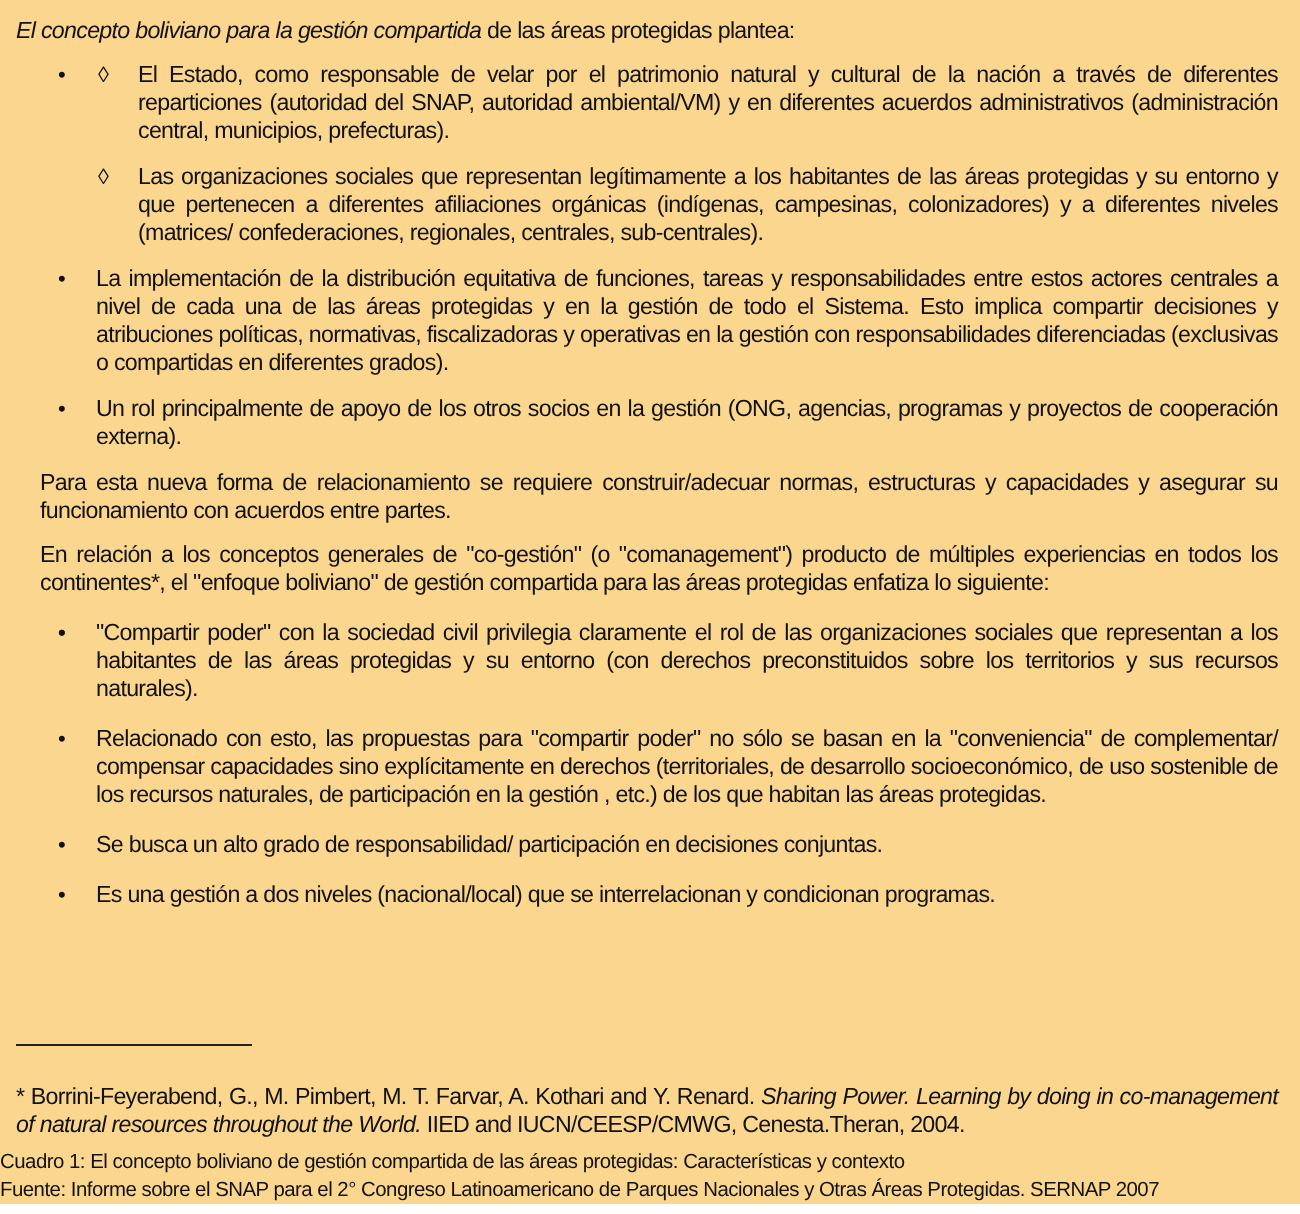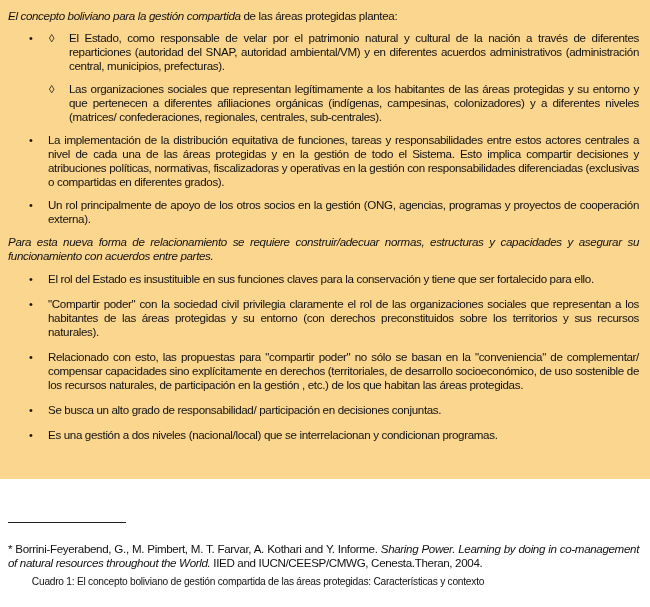--- a/index.html
+++ b/index.html
@@ -12,21 +12,21 @@
       height: 607px;
       overflow: hidden;
       font-family: "Liberation Sans", sans-serif;
       color: #111111;
     }
     .box {
       position: absolute;
       left: 0;
       top: 0;
       width: 650px;
-      height: 479px;
+      height: 602px;
       background: #fbd68e;
       box-sizing: border-box;
       padding: 9px 11px 0 8px;
       font-size: 11.6px;
       line-height: 14px;
       letter-spacing: -0.35px;
     }
     .intro {
       margin: 0 0 8px 0;
     }
@@ -61,23 +61,22 @@
       margin-bottom: 9px;
       text-align: justify;
     }
     .sub .marker {
       position: absolute;
       left: 1px;
       top: 0;
       font-size: 11px;
     }
     .para {
-      margin: 0 0 8px 0;
+      margin: 0 0 8px 12px;
       text-align: justify;
-      font-style: italic;
     }
     .bullets.second {
       margin-top: 9px;
     }
     .bullets.second .bullet {
       margin-bottom: 11px;
     }
     .footnote-rule {
       position: absolute;
       left: 8px;
@@ -93,21 +92,21 @@
       text-align: justify;
       font-size: 11.6px;
       line-height: 14px;
       letter-spacing: -0.35px;
     }
     .caption {
       position: absolute;
       left: 0;
       top: 575px;
       width: 516px;
-      text-align: center;
+      text-align: left;
       font-size: 10.2px;
       line-height: 14px;
       letter-spacing: -0.25px;
       color: #111;
     }
     .caption div { white-space: nowrap; }
   </style>
 </head>
 <body>
 
@@ -132,43 +131,44 @@
       <span class="marker">•</span>
       <span>La implementación de la distribución equitativa de funciones, tareas y responsabilidades entre estos actores centrales a nivel de cada una de las áreas protegidas y en la gestión de todo el Sistema. Esto implica compartir decisiones y atribuciones políticas, normativas, fiscalizadoras y operativas en la gestión con responsabilidades diferenciadas (exclusivas o compartidas en diferentes grados).</span>
     </li>
     <li class="bullet">
       <span class="marker">•</span>
       <span>Un rol principalmente de apoyo de los otros socios en la gestión (ONG, agencias, programas y proyectos de cooperación externa).</span>
     </li>
   </ul>
 
   <p class="para">Para esta nueva forma de relacionamiento se requiere construir/adecuar normas, estructuras y capacidades y asegurar su funcionamiento con acuerdos entre partes.</p>
+  <p class="para">En relación a los conceptos generales de "co-gestión" (o "comanagement")  producto de múltiples experiencias en todos los continentes*, el "enfoque boliviano" de gestión compartida para las áreas protegidas enfatiza lo siguiente:</p>
 
   <ul class="bullets second">
     <li class="bullet">
       <span class="marker">•</span>
-      <span>El rol del Estado es insustituible en sus funciones claves para la conservación y tiene que ser  fortalecido para ello.</span>
     </li>
     <li class="bullet">
       <span class="marker">•</span>
       <span>"Compartir poder" con la sociedad civil privilegia claramente el rol de las organizaciones sociales que representan a los habitantes de las áreas protegidas y su entorno (con derechos preconstituidos sobre los territorios y sus recursos naturales).</span>
     </li>
     <li class="bullet">
       <span class="marker">•</span>
       <span>Relacionado con esto, las propuestas para "compartir poder" no sólo se basan en la "conveniencia" de complementar/ compensar capacidades sino explícitamente en derechos (territoriales, de desarrollo socioeconómico, de uso sostenible de los recursos naturales, de participación en la gestión , etc.) de los que habitan las áreas protegidas.</span>
     </li>
     <li class="bullet">
       <span class="marker">•</span>
       <span>Se busca un alto grado de responsabilidad/ participación en decisiones conjuntas.</span>
     </li>
     <li class="bullet">
       <span class="marker">•</span>
       <span>Es una gestión a dos niveles (nacional/local) que se interrelacionan y condicionan programas.</span>
     </li>
   </ul>
 
   <div class="footnote-rule"></div>
-  <p class="footnote"><span>* Borrini-Feyerabend, G., M. Pimbert, M. T. Farvar, A. Kothari and Y. Informe. </span><i>Sharing Power. Learning by doing in co-management of natural resources throughout the World.</i><span> IIED and IUCN/CEESP/CMWG, Cenesta.Theran, 2004.</span></p>
+  <p class="footnote"><span>* Borrini-Feyerabend, G., M. Pimbert, M. T. Farvar, A. Kothari and Y. Renard. </span><i>Sharing Power. Learning by doing in co-management of natural resources throughout the World.</i><span> IIED and IUCN/CEESP/CMWG, Cenesta.Theran, 2004.</span></p>
 </div>
 
 <div class="caption">
   <div>Cuadro 1: El concepto boliviano de gestión compartida de las áreas protegidas: Características y contexto</div>
+  <div>Fuente: Informe sobre el SNAP para el 2° Congreso Latinoamericano de Parques Nacionales y Otras Áreas Protegidas. SERNAP 2007</div>
 </div>
 
 </body></html>

